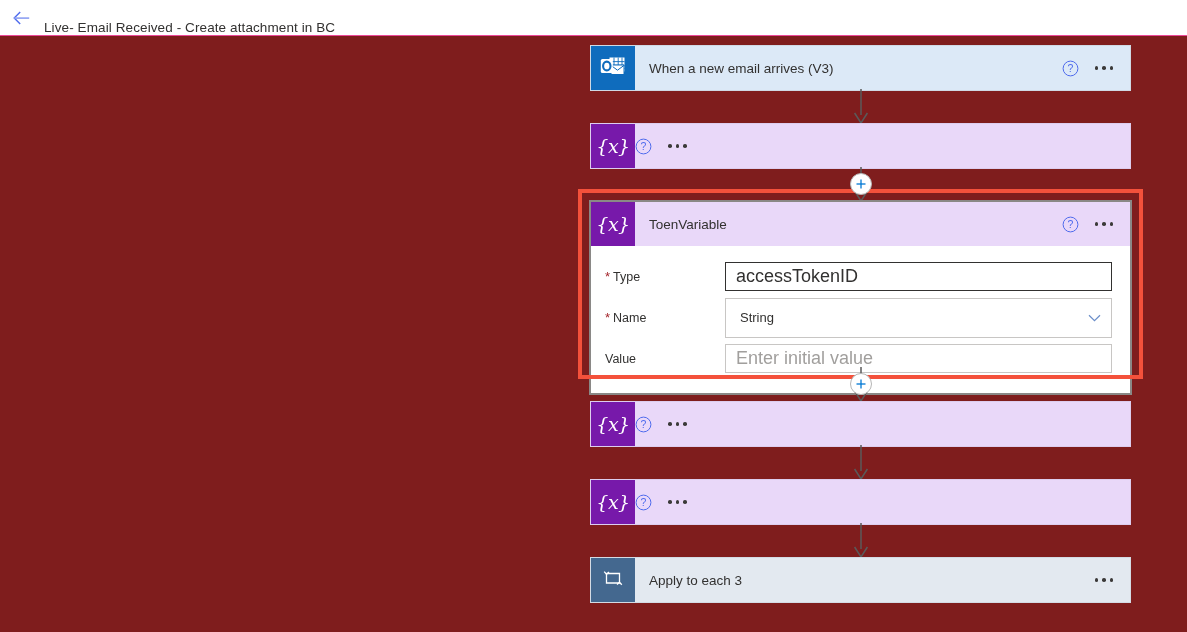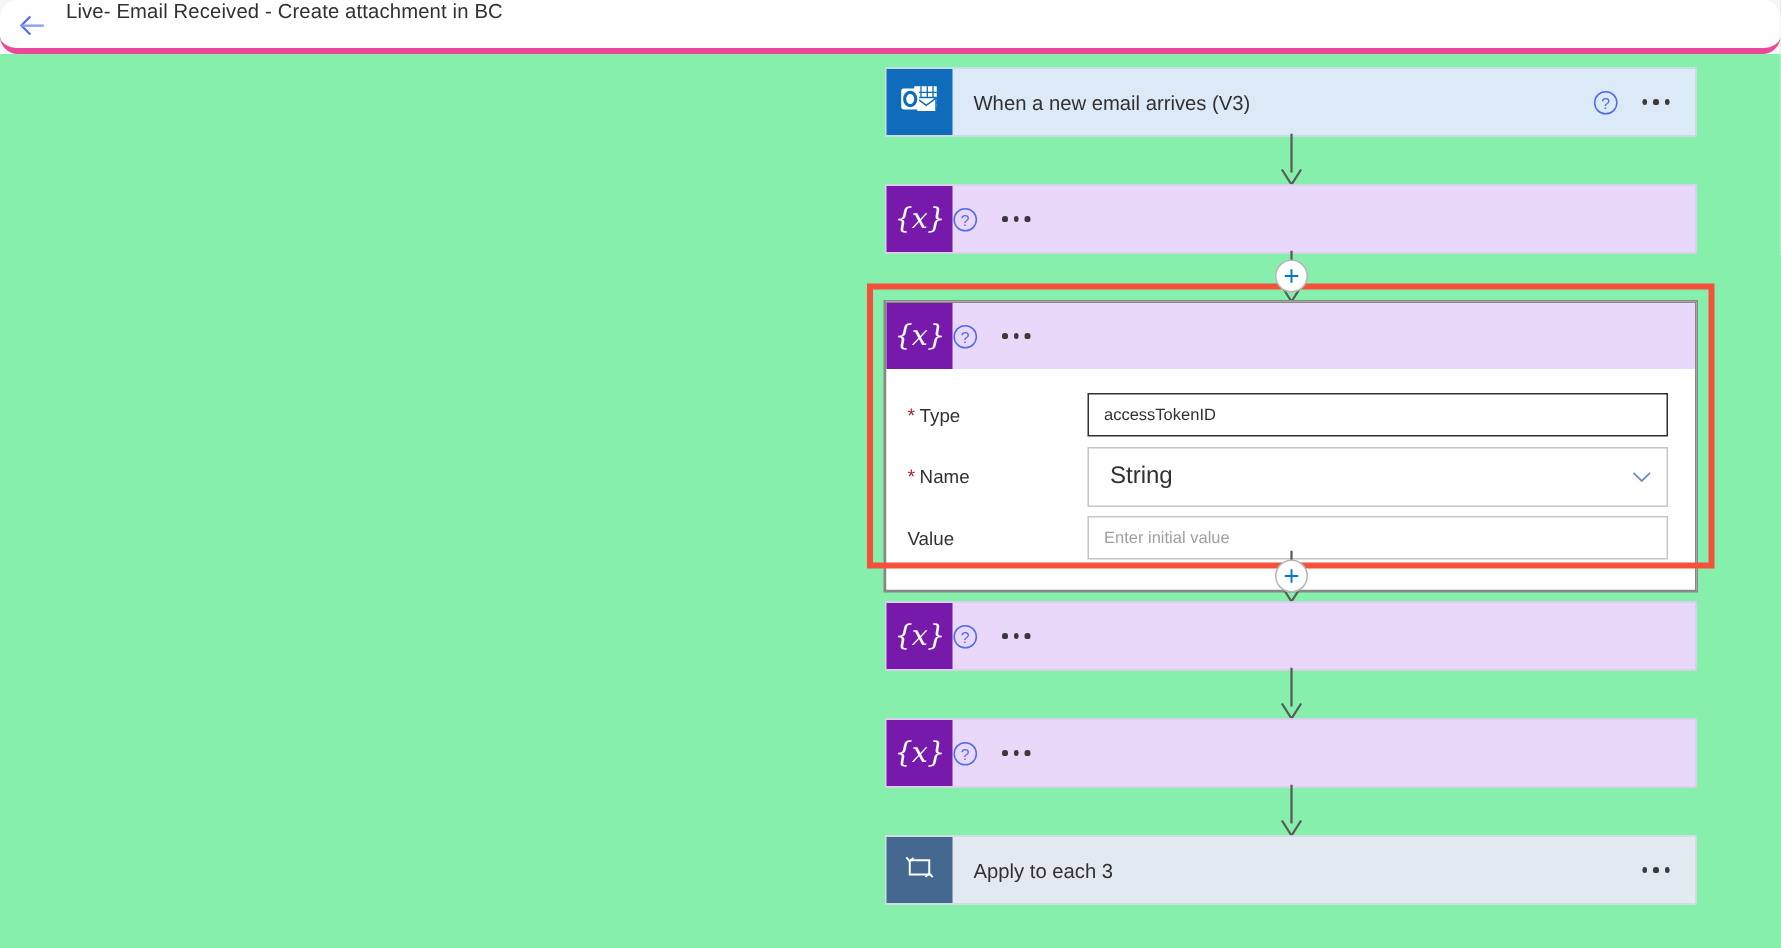--- a/index.html
+++ b/index.html
@@ -12,24 +12,23 @@
     font-family: "Liberation Sans", sans-serif;
   }
 
   
   .topbar {
     position: absolute;
     top: 0; left: 0;
     width: 1187px;
     height: 36px;
     background: #ffffff;
-    border-bottom: 4px solid #ec4899;
-    display: flex;
-    align-items: flex-start;
-    border-radius: 12px;
+    border-bottom: 1px solid #ec4899;
+    display: flex;
+    align-items: flex-end;
   }
   .back-btn {
     width: 44px;
     height: 34px;
     display: flex;
     align-items: center;
     justify-content: center;
     cursor: pointer;
   }
   .back-btn svg { display: block; }
@@ -39,21 +38,21 @@
     letter-spacing: .1px;
     white-space: nowrap;
   }
 
   
   .canvas {
     position: absolute;
     top: 36px; left: 0;
     width: 1187px;
     height: 596px;
-    background: #86efac;
+    background: #7f1d1d;
     overflow: hidden;
   }
 
   .flow-column {
     position: absolute;
     left: 590px;
     top: 9px;
     width: 541px;
   }
 
@@ -159,37 +158,37 @@
   .req { color: #a4262c; font-size: 13px; margin-right: 3px; line-height: 1; }
 
   .field-input {
     flex: 1;
     height: 29px;
     border: 1px solid #c8c6c4;
     background: #ffffff;
     display: flex;
     align-items: center;
     padding: 0 10px;
-    font-size: 11px;
+    font-size: 18px;
     color: #323130;
     cursor: text;
   }
   .field-input.strong { border-color: #323130; }
   .field-input .ph { color: #a19f9d; }
 
   .field-select {
     flex: 1;
     height: 40px;
     border: 1px solid #c8c6c4;
     background: #ffffff;
     display: flex;
     align-items: center;
     justify-content: space-between;
     padding: 0 10px 0 14px;
-    font-size: 16px;
+    font-size: 13px;
     color: #323130;
     cursor: pointer;
   }
   .chev { line-height: 0; }
 
   
   .highlight-ring {
     position: absolute;
     border: 4px solid #f4513b;
     pointer-events: none;
@@ -298,20 +297,21 @@
         <svg width="20" height="34" viewBox="0 0 20 34">
           <line x1="10" y1="0" x2="10" y2="26" stroke="#5a5a5a" stroke-width="1.5"></line>
           <path d="M3.6 24 L10 34 L16.4 24" fill="none" stroke="#5a5a5a" stroke-width="1.5"></path>
         </svg>
       </div>
       <div class="card variable expanded" style="position:absolute;top:156px;left:0">
         <div class="card-hdr">
           <div class="card-icon">
             <span class="vx">{x}</span>
           </div>
+          <div class="card-title">ToenVariable</div>
           <div class="card-actions">
             <span class="help-icon"><svg width="17" height="17" viewBox="0 0 17 17">
                 <circle cx="8.5" cy="8.5" r="7.4" fill="none" stroke="#4f6bed" stroke-width="1"></circle>
                 <text x="8.5" y="12.4" text-anchor="middle" font-family="Liberation Sans, sans-serif" font-size="10.5" fill="#4f6bed">?</text>
               </svg></span>
             <span class="ellipsis">
               <i></i>
               <i></i>
               <i></i>
             </span>

